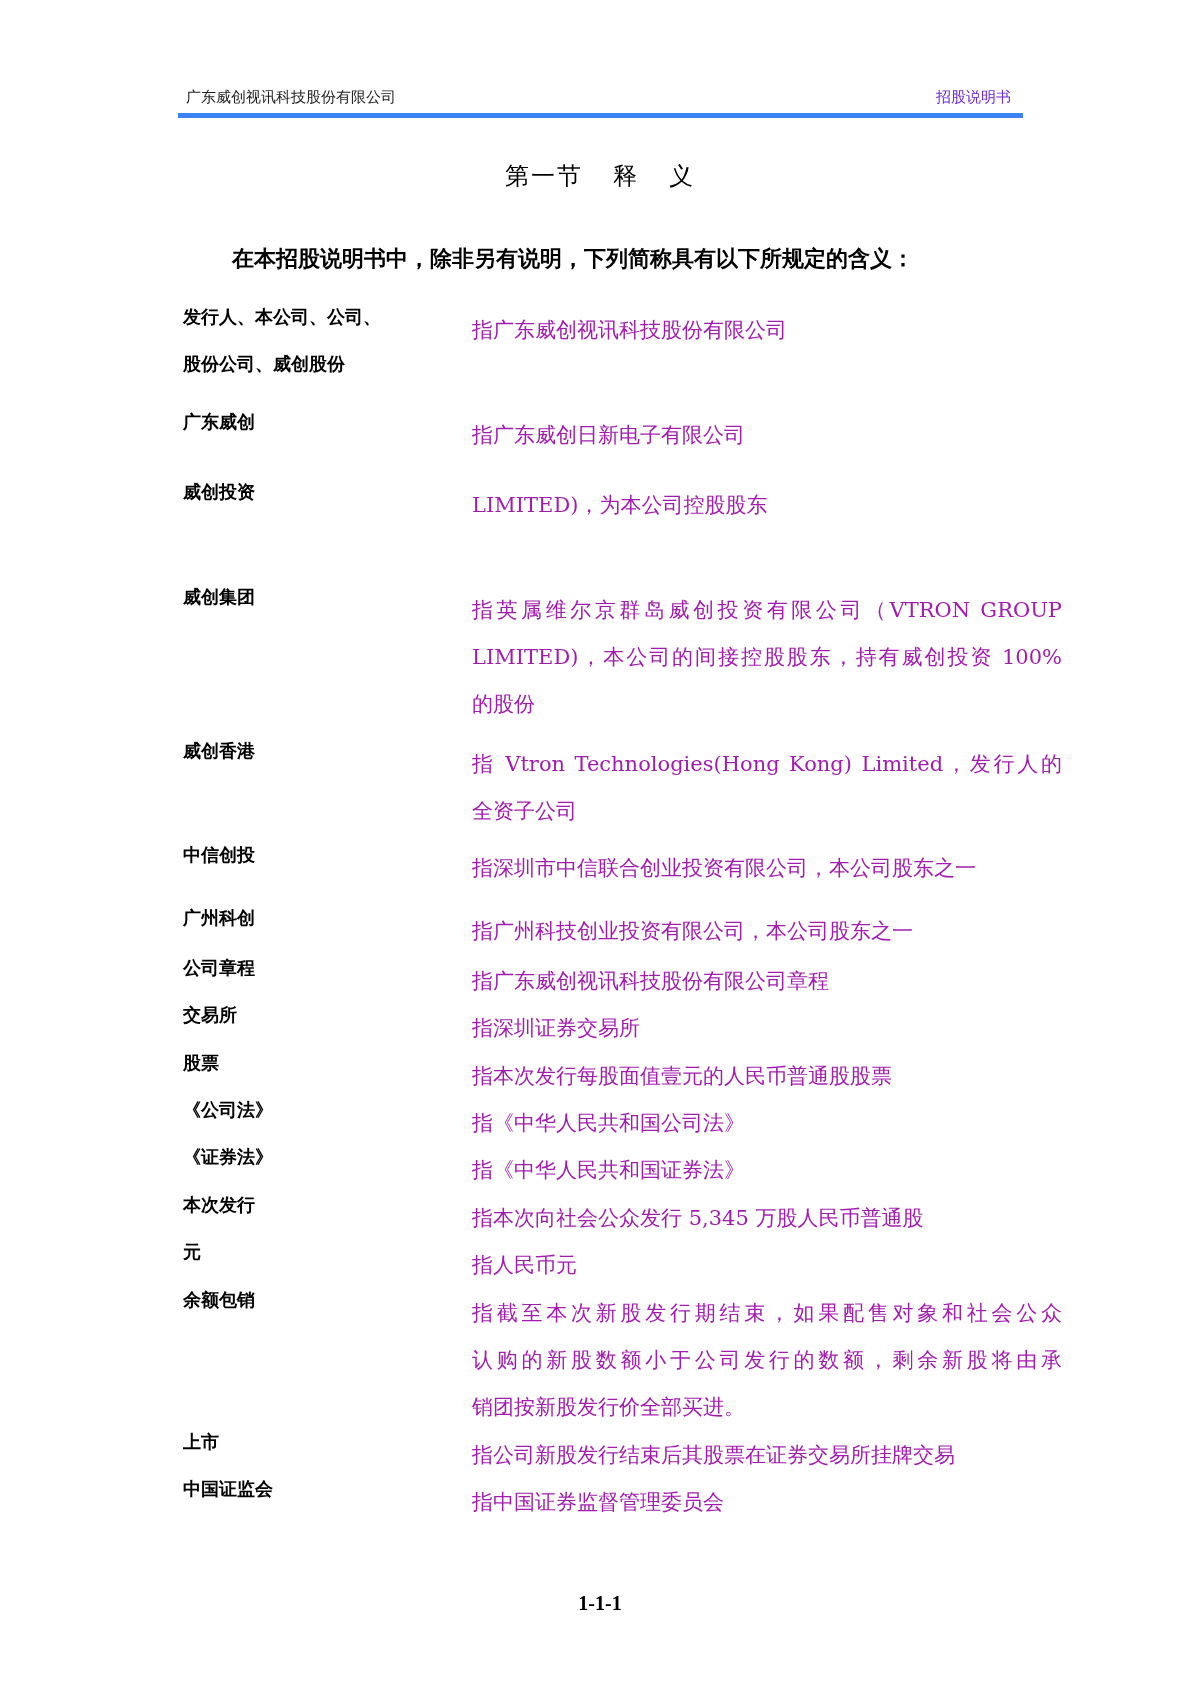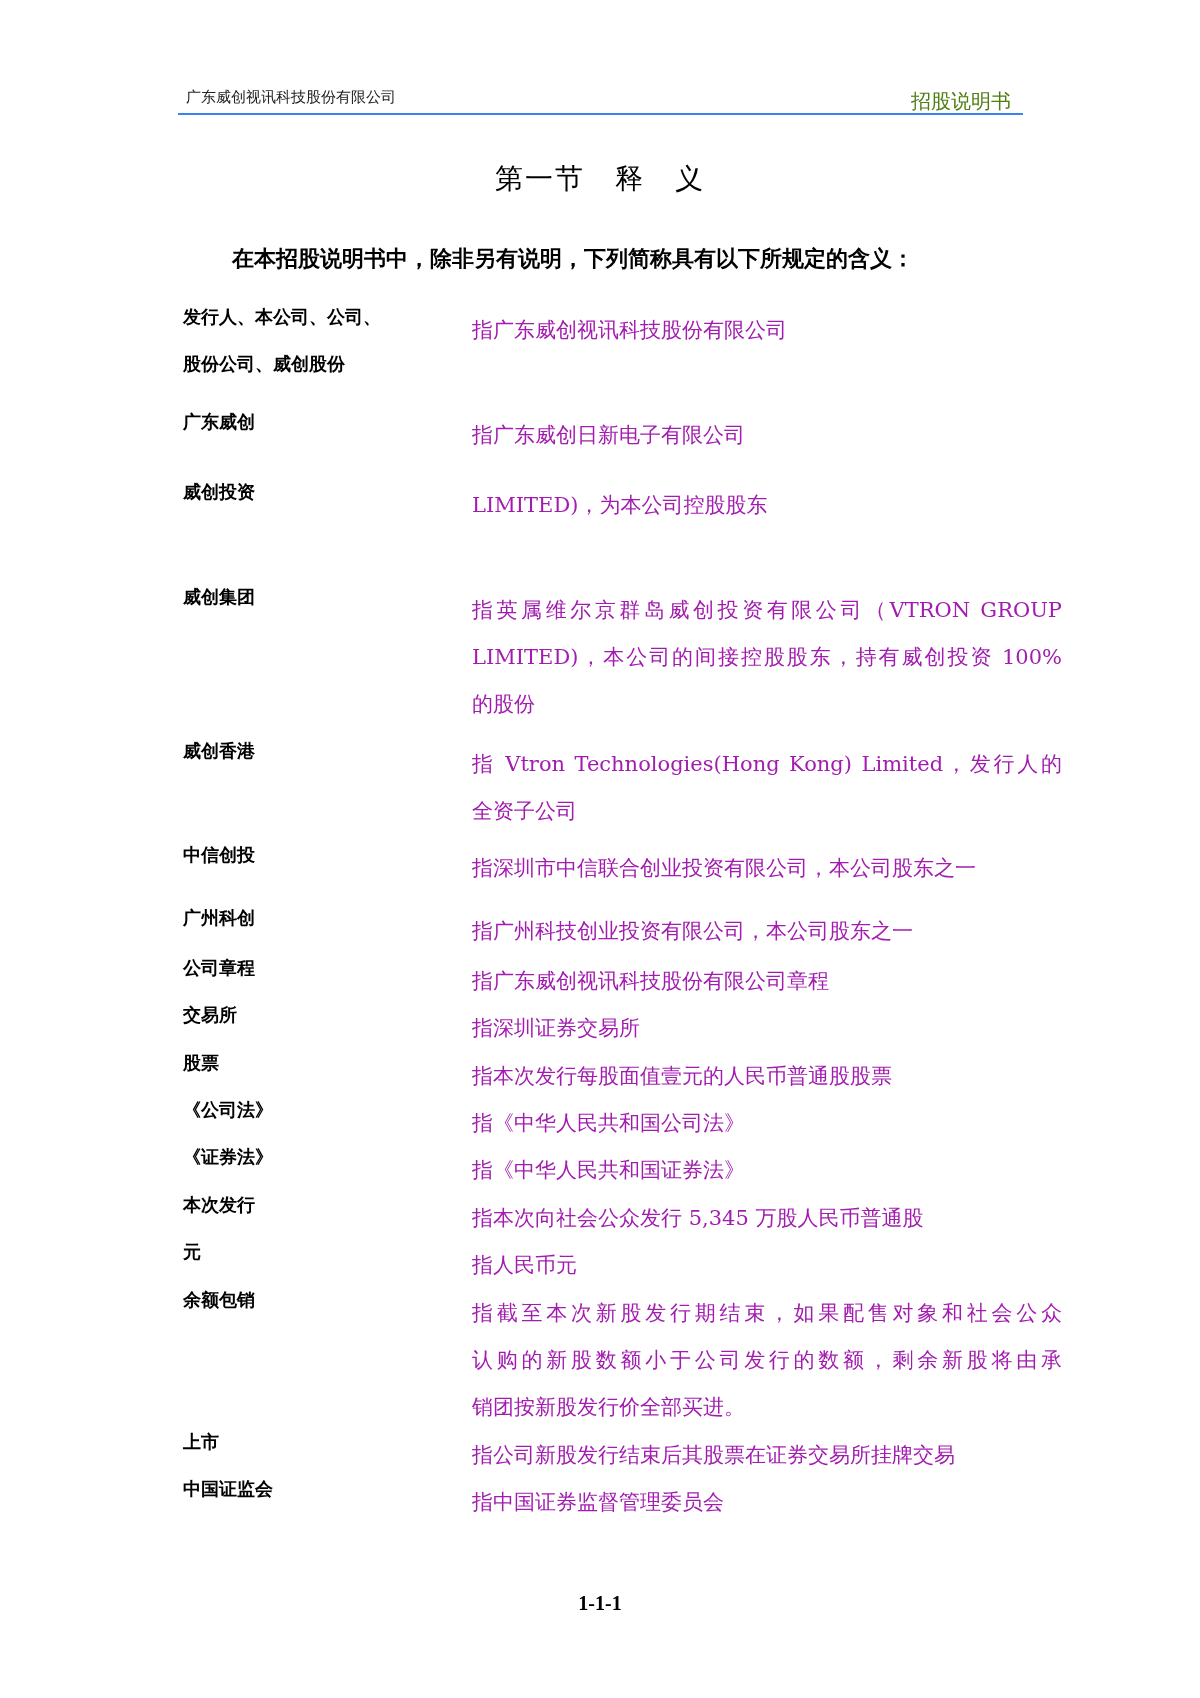--- a/index.html
+++ b/index.html
@@ -1,25 +1,25 @@
 <!DOCTYPE html>
 <html><head>
 <meta charset="utf-8">
 <style>
   html, body { margin: 0; padding: 0; background: #ffffff; }
   body { width: 1200px; height: 1698px; position: relative; overflow: hidden;
          font-family: "DejaVu Serif", "Liberation Serif", serif; color: #000; }
   .page-header { position: absolute; left: 178px; top: 86px; width: 845px; height: 27px;
-                 border-bottom: 2px solid #3b82f6; }
+                 border-bottom: 5px solid #3b82f6; }
   .page-header .left { position: absolute; left: 8px; top: 2px; font-size: 15px; color: #222;
                        font-family: "DejaVu Serif", serif; }
-  .page-header .right { position: absolute; right: 12px; top: 2px; font-size: 20px; color: #4d7c0f;
+  .page-header .right { position: absolute; right: 12px; top: 2px; font-size: 15px; color: #6d28d9;
                         font-family: Liberation Serif, serif; }
   .section-title { position: absolute; left: 0; width: 1200px; top: 160px; text-align: center;
-                   font-size: 28px; font-family: "DejaVu Sans", sans-serif; letter-spacing: 2px; }
+                   font-size: 24px; font-family: "DejaVu Sans", sans-serif; letter-spacing: 2px; }
   .section-title span.gap { display: inline-block; width: 30px; }
   .intro { position: absolute; left: 232px; top: 244px; font-size: 22px; font-weight: bold;
            font-family: Liberation Sans, sans-serif; }
   .row { position: absolute; left: 183px; width: 880px; }
   .term { position: absolute; left: 0; top: 0; font-size: 18px; font-weight: bold;
           font-family: "DejaVu Sans", sans-serif; line-height: 47px; white-space: nowrap; }
   .def { position: absolute; left: 289px; top: 14px; width: 590px; font-size: 21px;
          color: #a21caf; line-height: 47px; }
   .def .line { display: block; white-space: nowrap; text-align: justify; text-align-last: justify; }
   .def .line.last { text-align-last: left; }

